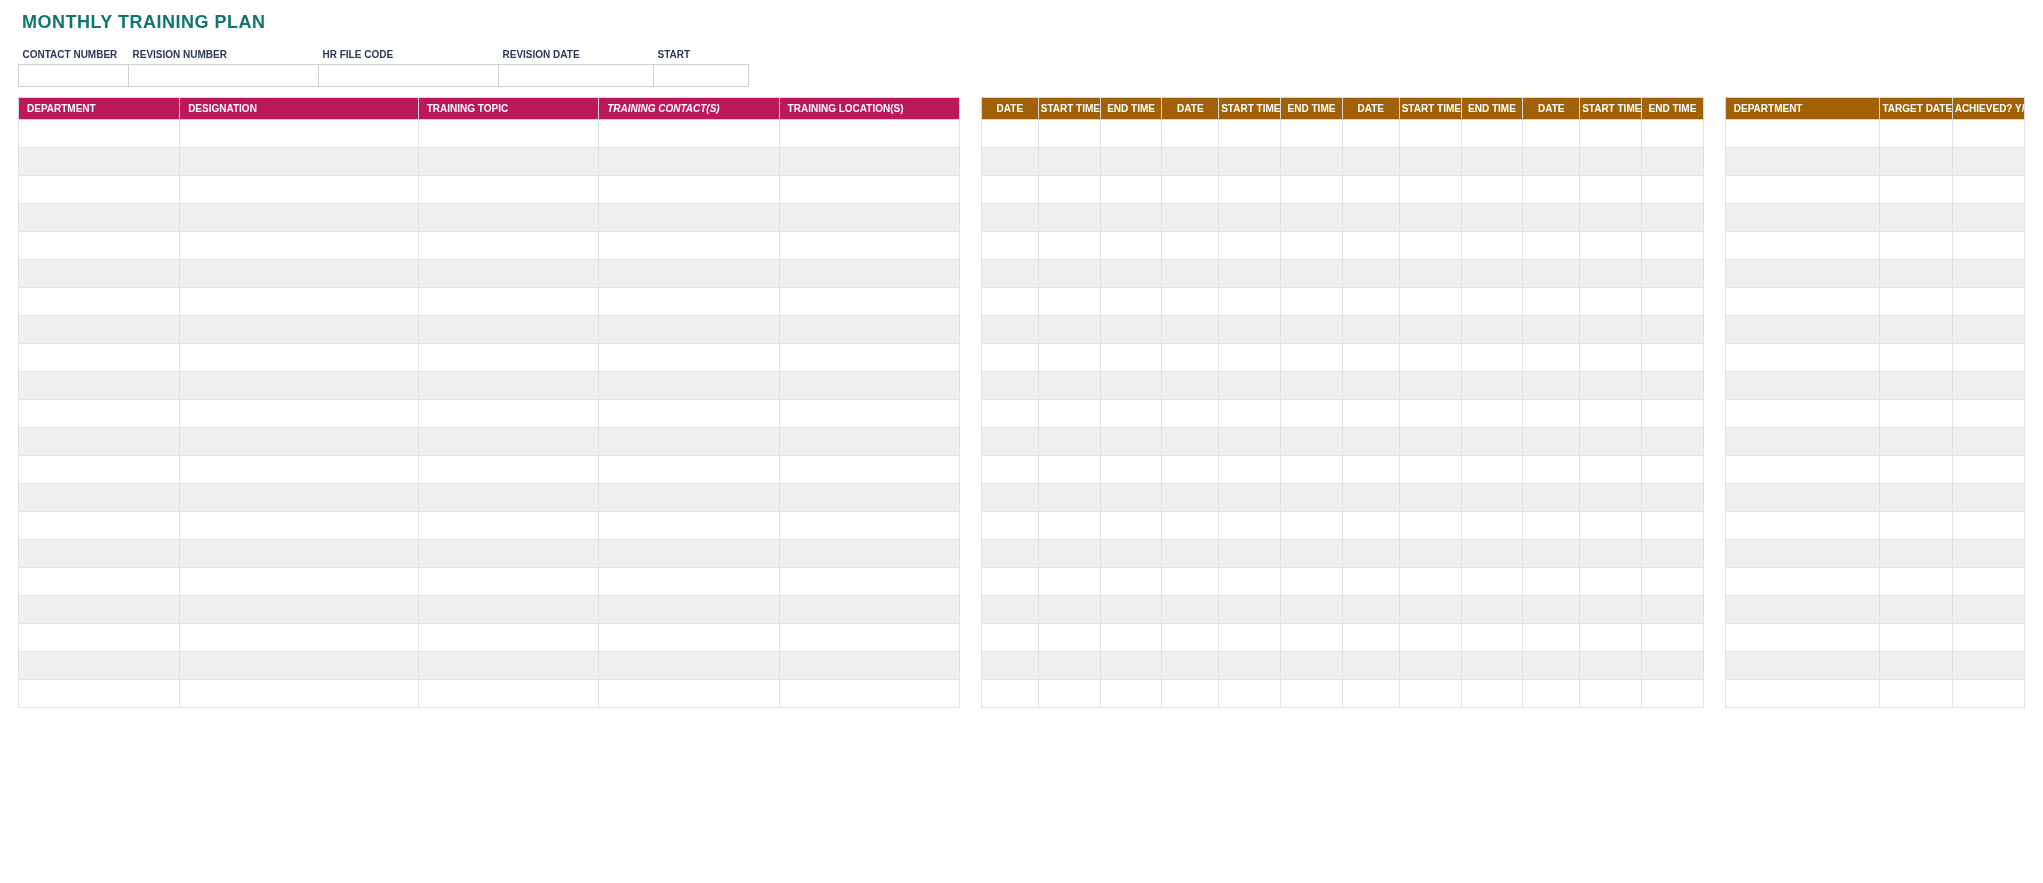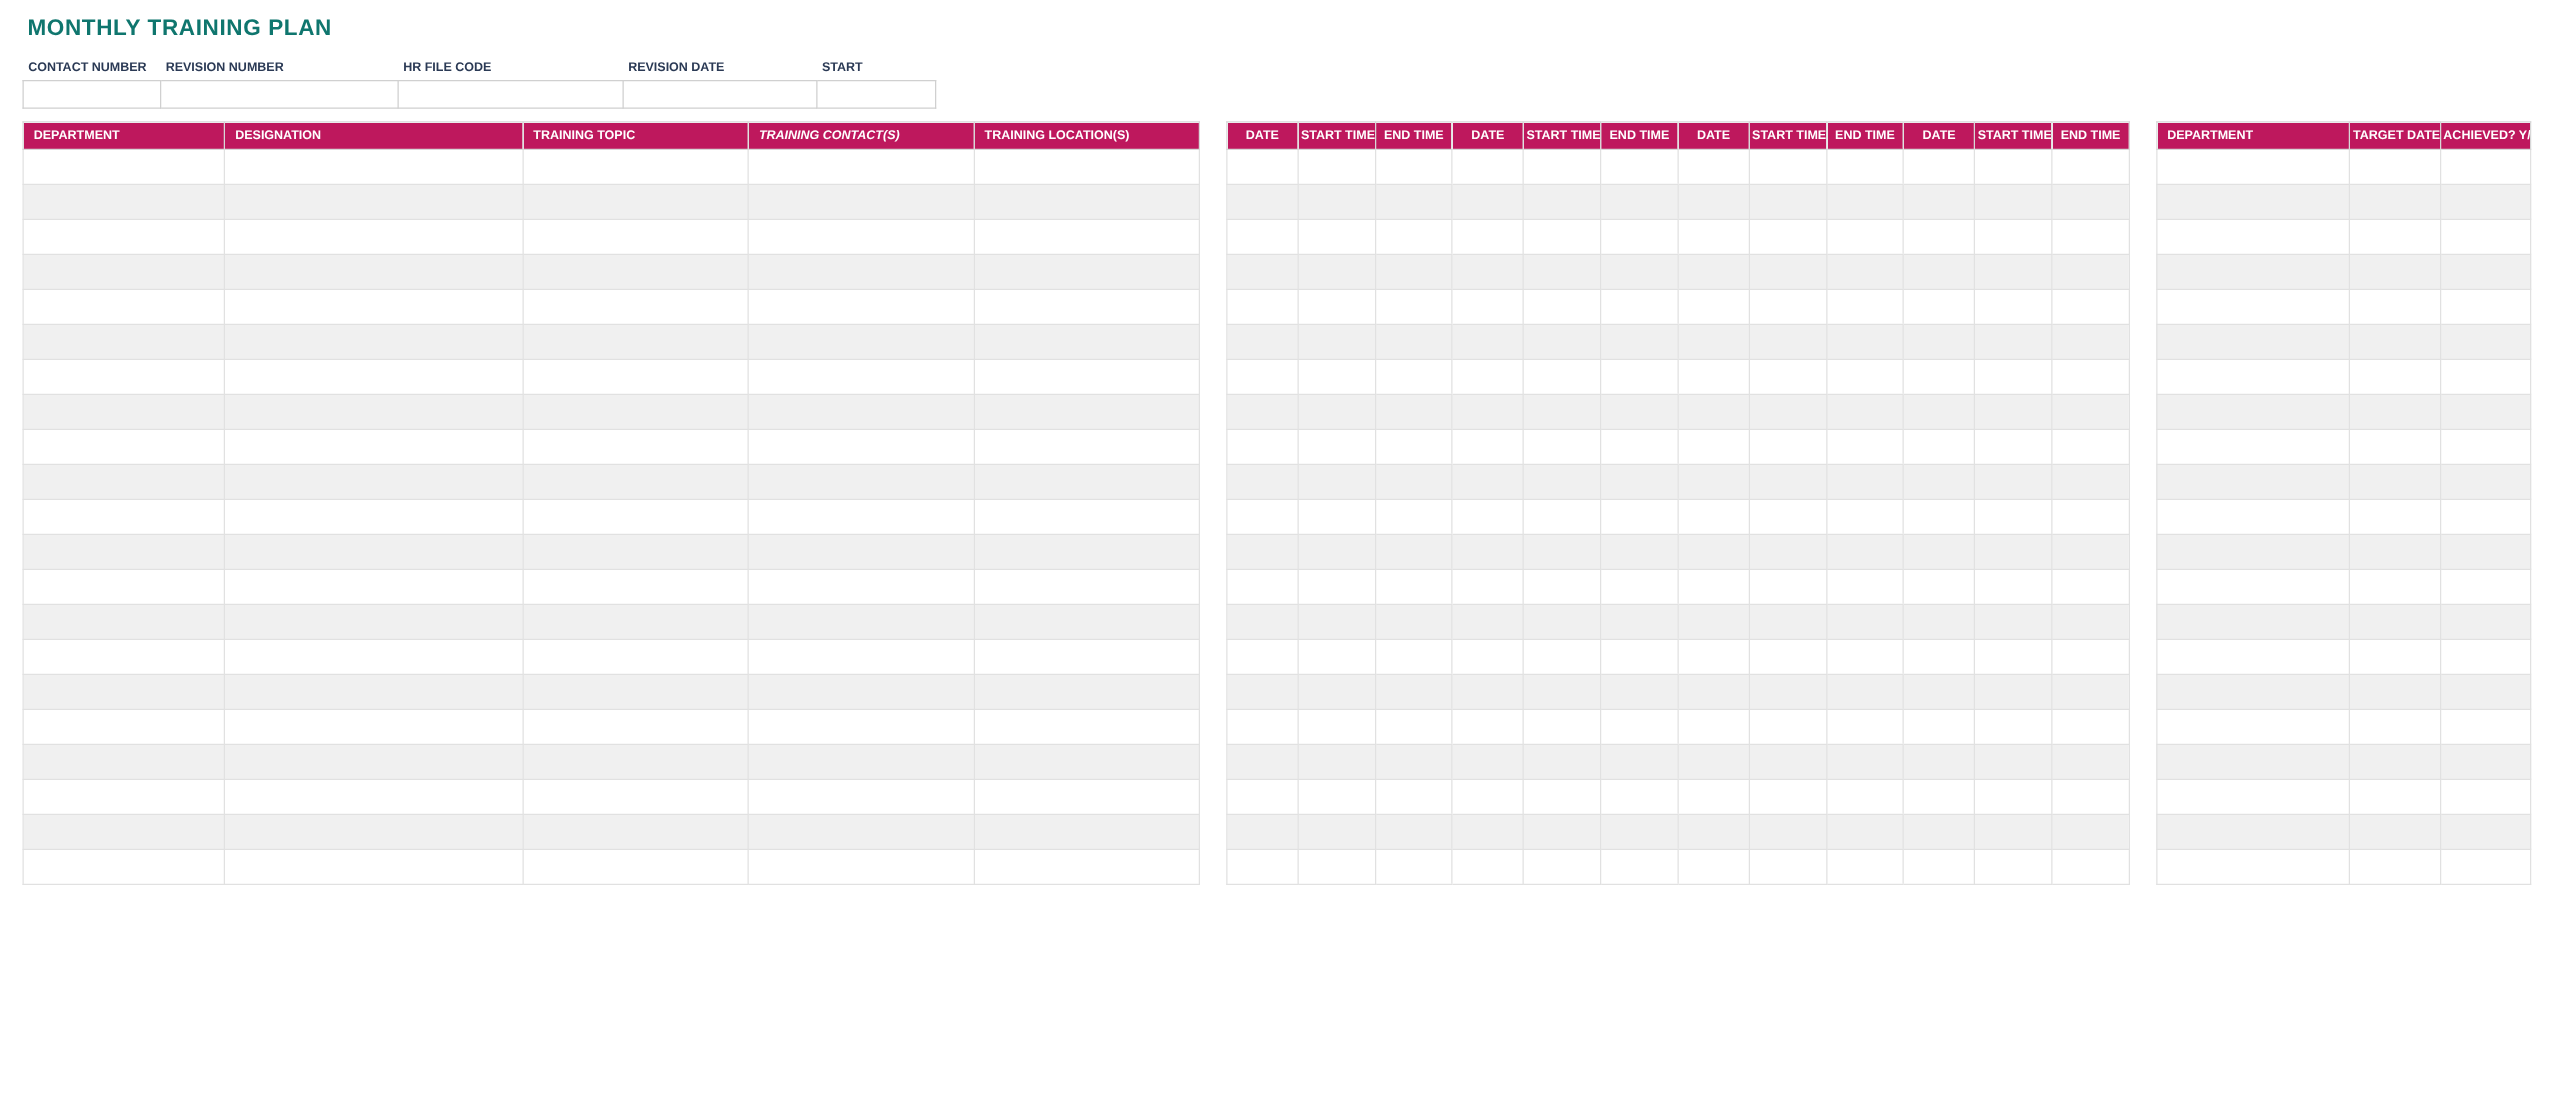--- a/index.html
+++ b/index.html
@@ -62,21 +62,21 @@
   .grid td {
     border: 1px solid #e1e1e1;
     height: 28px;
     font-size: 11px;
     padding: 0 6px;
   }
   .grid tbody tr:nth-child(even) td {
     background: #f0f0f0;
   }
   .hdr-blue { background: #be185d; }
-  .hdr-gray { background: #be185d; }
+  .hdr-gray { background: #a16207; }
 
   
   .dash-right { border-right: 1px dashed #c9c9c9 !important; }
 
   .sep-col { width: 6px; background:#ffffff; border:none !important; }
   .sep-col-body { border-left:none !important; border-right:none !important; border-top:none !important; border-bottom:none !important; background:#ffffff !important; }
 
   
   .c-dept    { width: 125px; }
   .c-desig   { width: 185px; }

